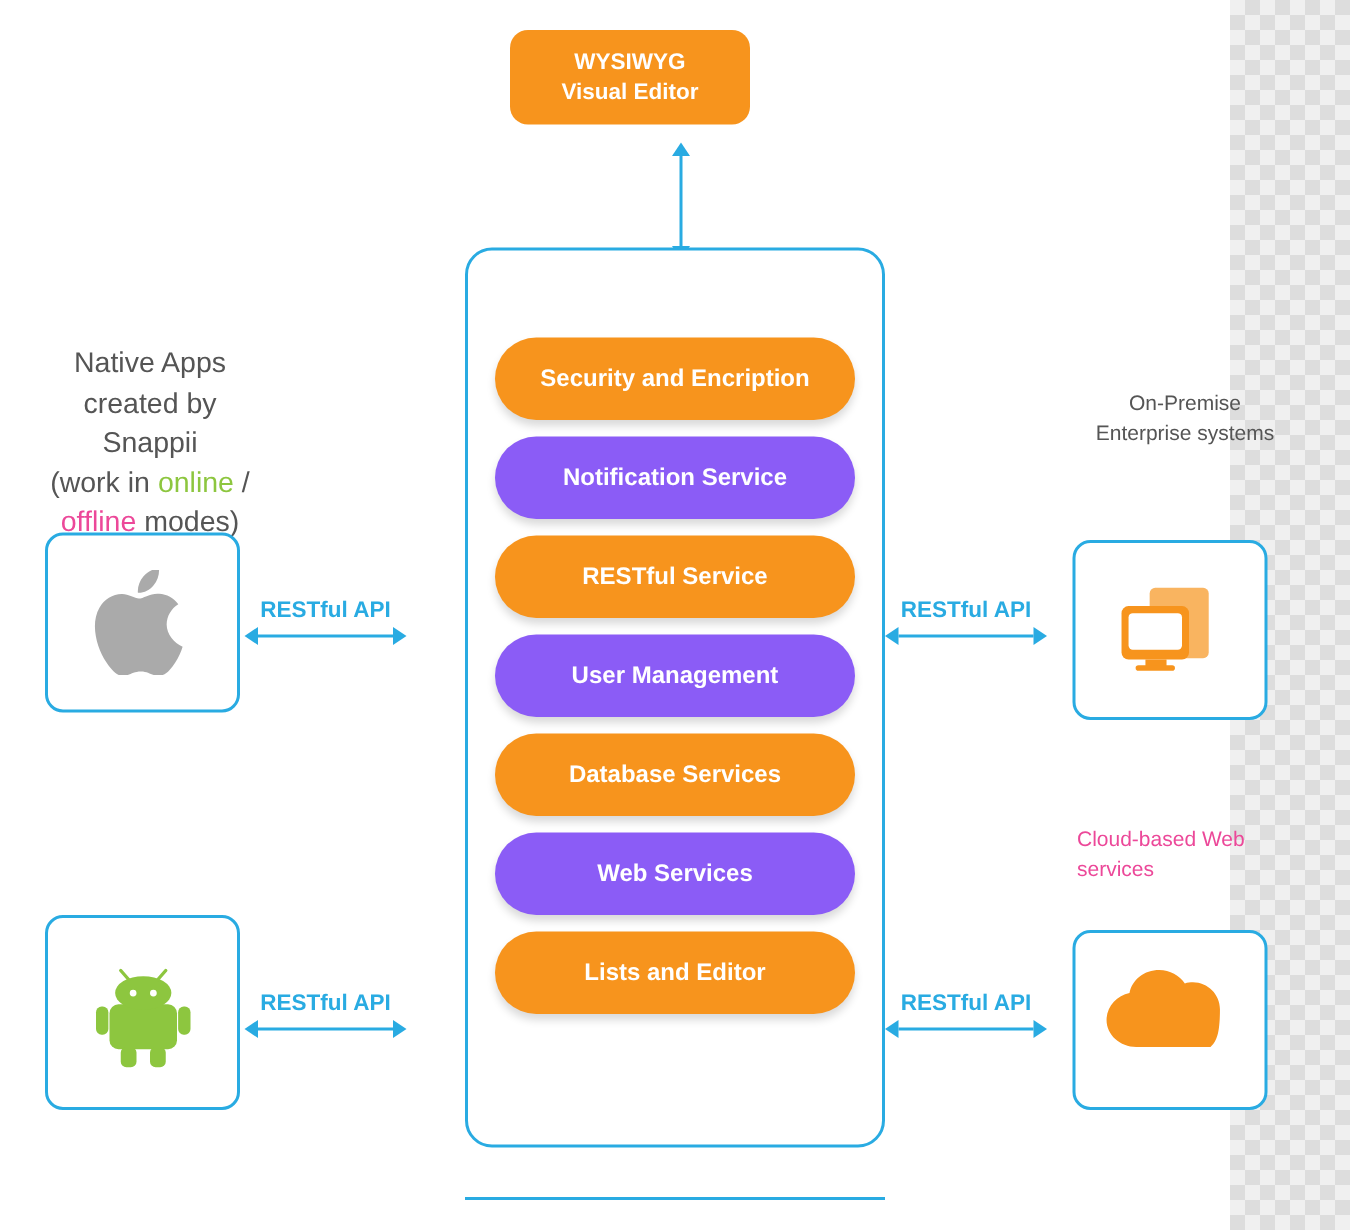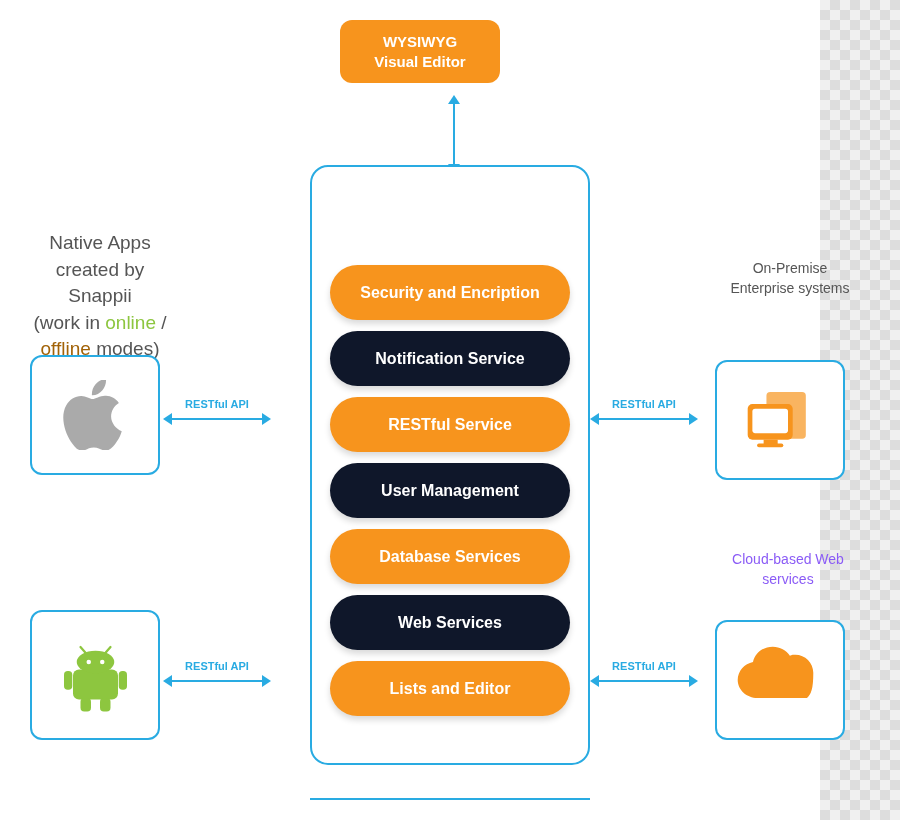--- a/index.html
+++ b/index.html
@@ -71,24 +71,23 @@
       left: 330px;
       width: 240px;
       height: 55px;
       border-radius: 30px;
       color: white;
       font-size: 16px;
       font-weight: bold;
       text-align: center;
       line-height: 55px;
       box-shadow: 0 4px 6px rgba(0,0,0,0.15);
-      margin-top: 40px;
     }
     .btn-orange { background: #f7941d; }
-    .btn-yellow { background: #0f172a; }
+    .btn-yellow { background: #8b5cf6; }
 
     .btn-security  { top: 225px; }
     .btn-notify    { top: 291px; }
     .btn-location  { top: 357px; }
     .btn-user      { top: 423px; }
     .btn-database  { top: 489px; }
     .btn-web       { top: 555px; }
     .btn-lists     { top: 621px; }
 
     
@@ -96,21 +95,21 @@
       position: absolute;
       top: 230px;
       left: 30px;
       width: 140px;
       text-align: center;
       font-size: 19px;
       color: #555;
       line-height: 1.4;
     }
     .native-apps-text .online { color: #8dc63f; }
-    .native-apps-text .offline { color: #a16207; }
+    .native-apps-text .offline { color: #ec4899; }
 
     
     .device-box {
       position: absolute;
       border: 2px solid #29abe2;
       border-radius: 12px;
       background: white;
       display: flex;
       align-items: center;
       justify-content: center;
@@ -122,21 +121,21 @@
       height: 120px;
     }
     .android-box {
       top: 610px;
       left: 30px;
       width: 130px;
       height: 130px;
     }
 
     .restful-label {
-      font-size: 11px;
+      font-size: 15px;
       color: #29abe2;
       font-weight: bold;
     }
 
     
     .on-premise-text {
       position: absolute;
       top: 247px;
       left: 720px;
       width: 140px;
@@ -144,23 +143,22 @@
       font-size: 14px;
       color: #555;
       line-height: 1.4;
       margin-top: 12px;
     }
     .cloud-based-text {
       position: absolute;
       top: 550px;
       left: 718px;
       width: 140px;
-      text-align: center;
       font-size: 14px;
-      color: #8b5cf6;
+      color: #ec4899;
       line-height: 1.4;
     }
 
     .server-box {
       top: 360px;
       left: 715px;
       width: 130px;
       height: 120px;
     }
     .cloud-service-box {

